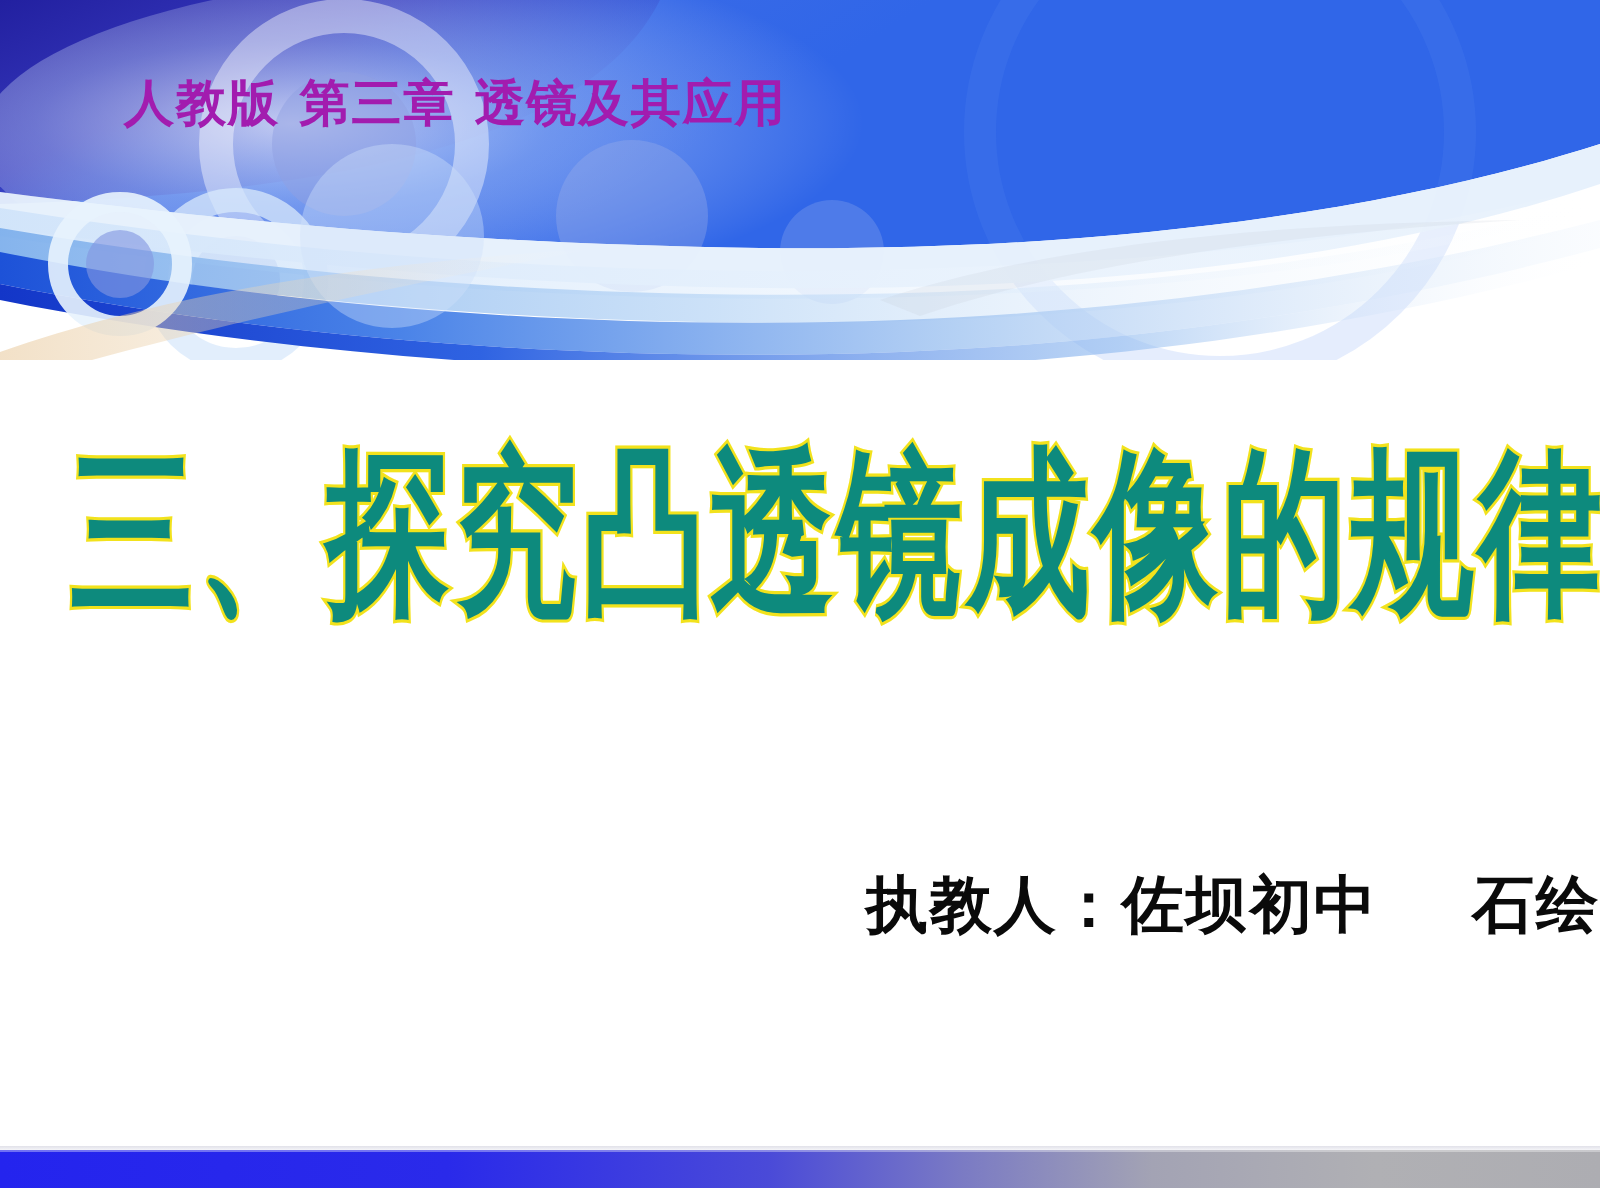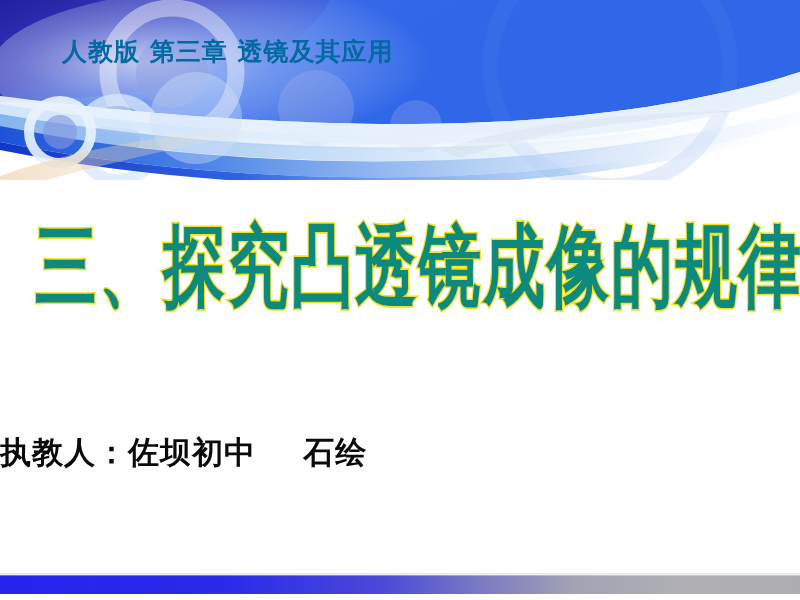--- a/index.html
+++ b/index.html
@@ -31,21 +31,21 @@
   }
 
   
   #header-title {
     position: absolute;
     left: 62px;
     top: 38px;
     font-family: "DejaVu Sans", "Liberation Sans", sans-serif;
     font-size: 25px;
     font-weight: bold;
-    color: #0369a1;
+    color: #a21caf;
     letter-spacing: 1px;
     white-space: nowrap;
     z-index: 20;
     line-height: 1.1;
   }
 
   
   #main-title-wrap {
     position: absolute;
     left: 0;
@@ -69,21 +69,21 @@
     -webkit-text-stroke: 2.2px #f2e21c;
     paint-order: stroke fill;
   }
 
   
   #subtitle-wrap {
     position: absolute;
     left: 0;
     top: 432px;
     width: 800px;
-    text-align: left;
+    text-align: right;
     z-index: 10;
   }
   #subtitle {
     display: inline-block;
     font-family: "DejaVu Serif", "Liberation Serif", serif;
     font-size: 31px;
     font-weight: bold;
     color: #0a0a0a;
     letter-spacing: 1px;
     white-space: pre;

